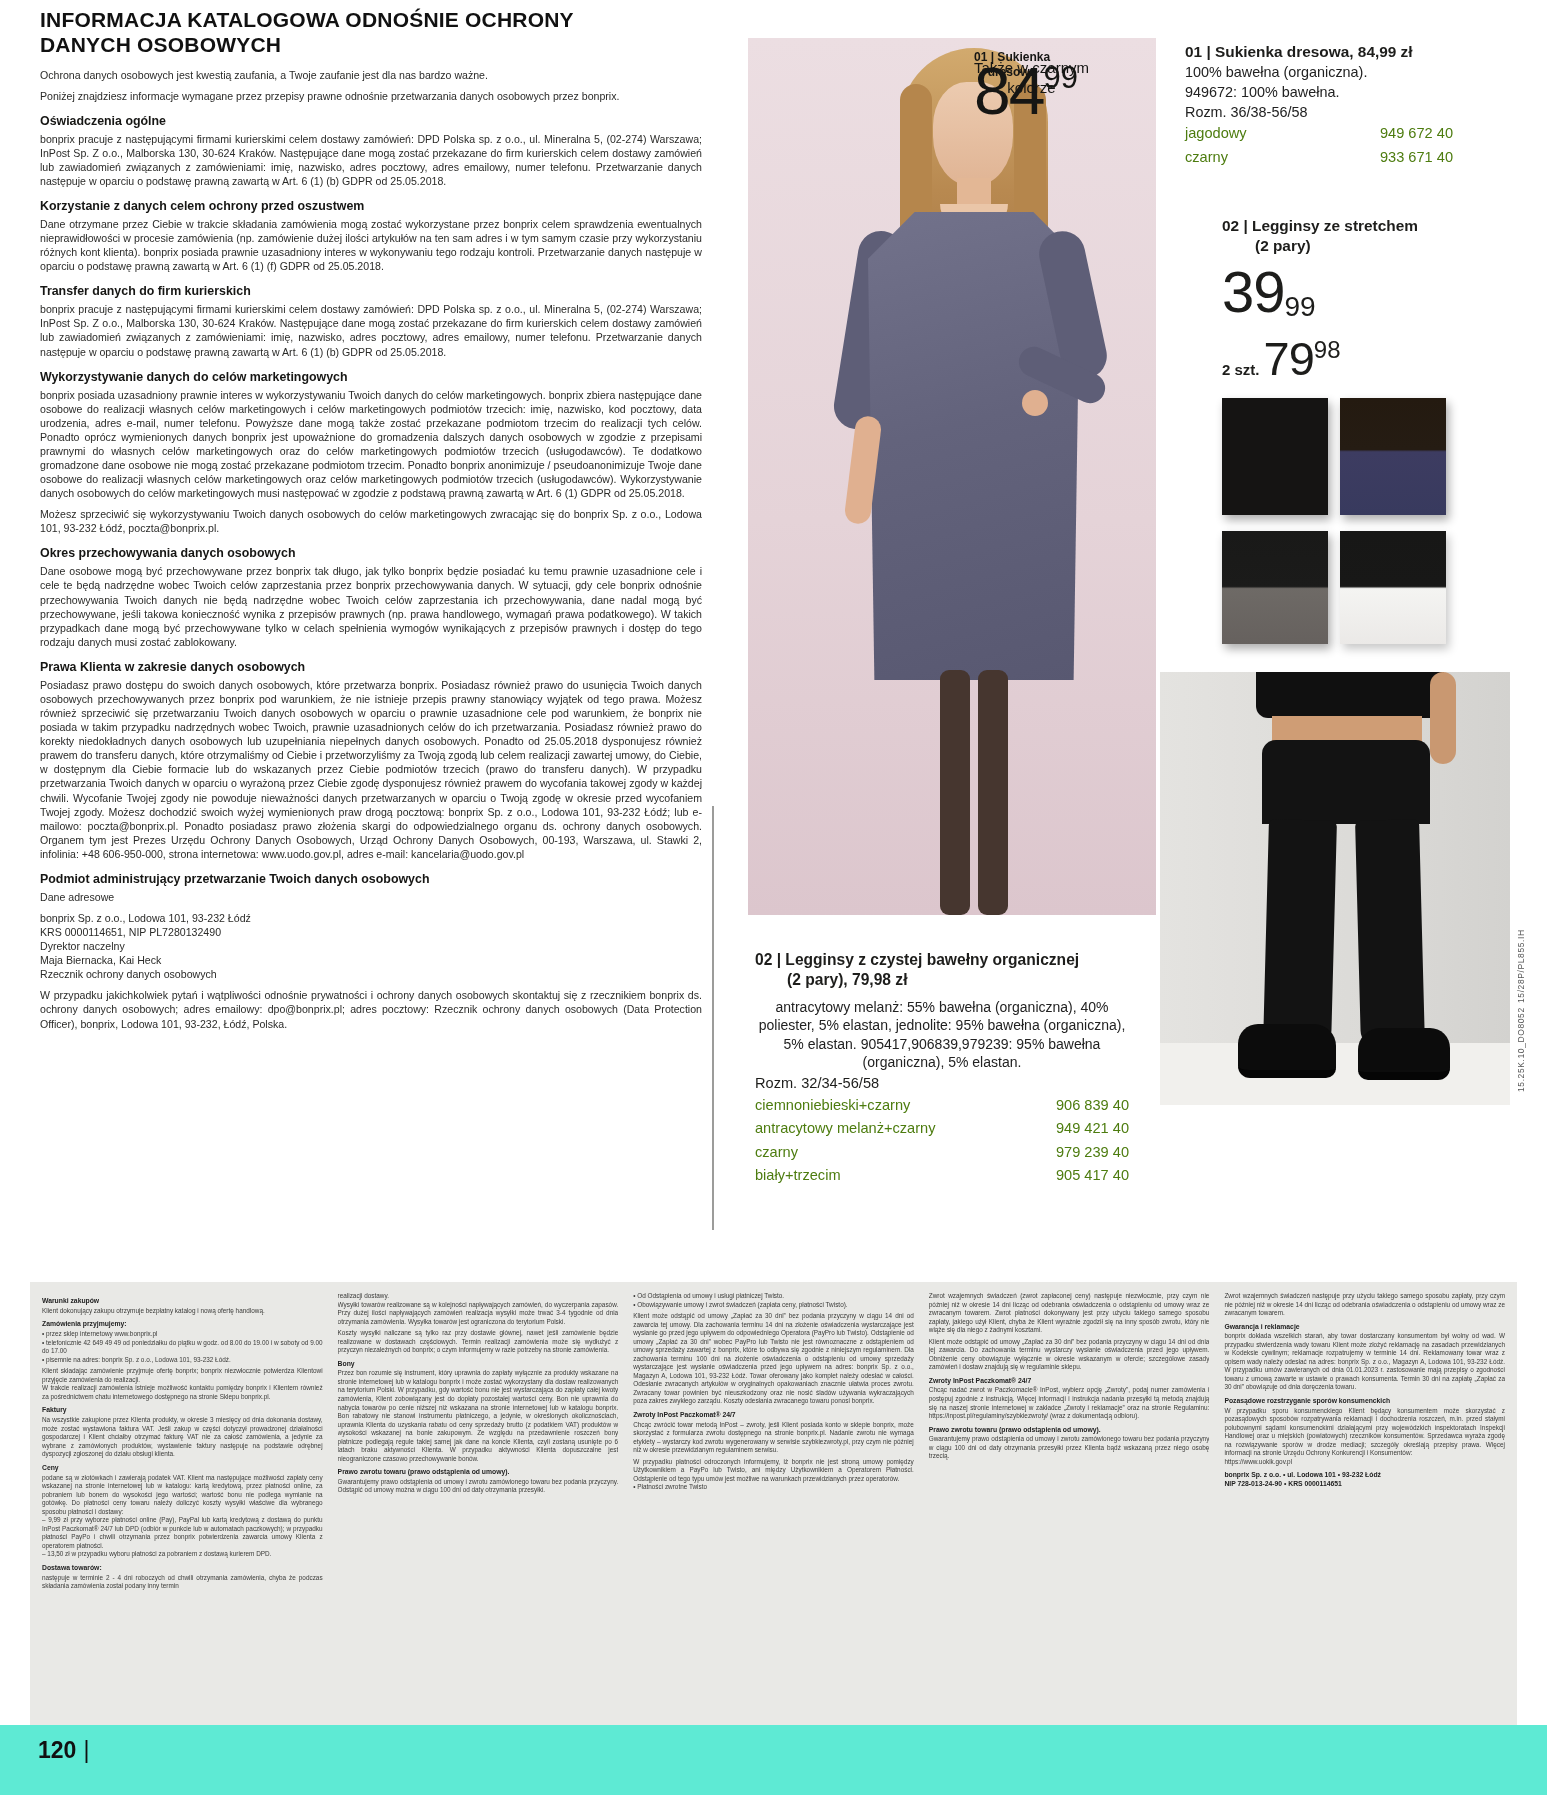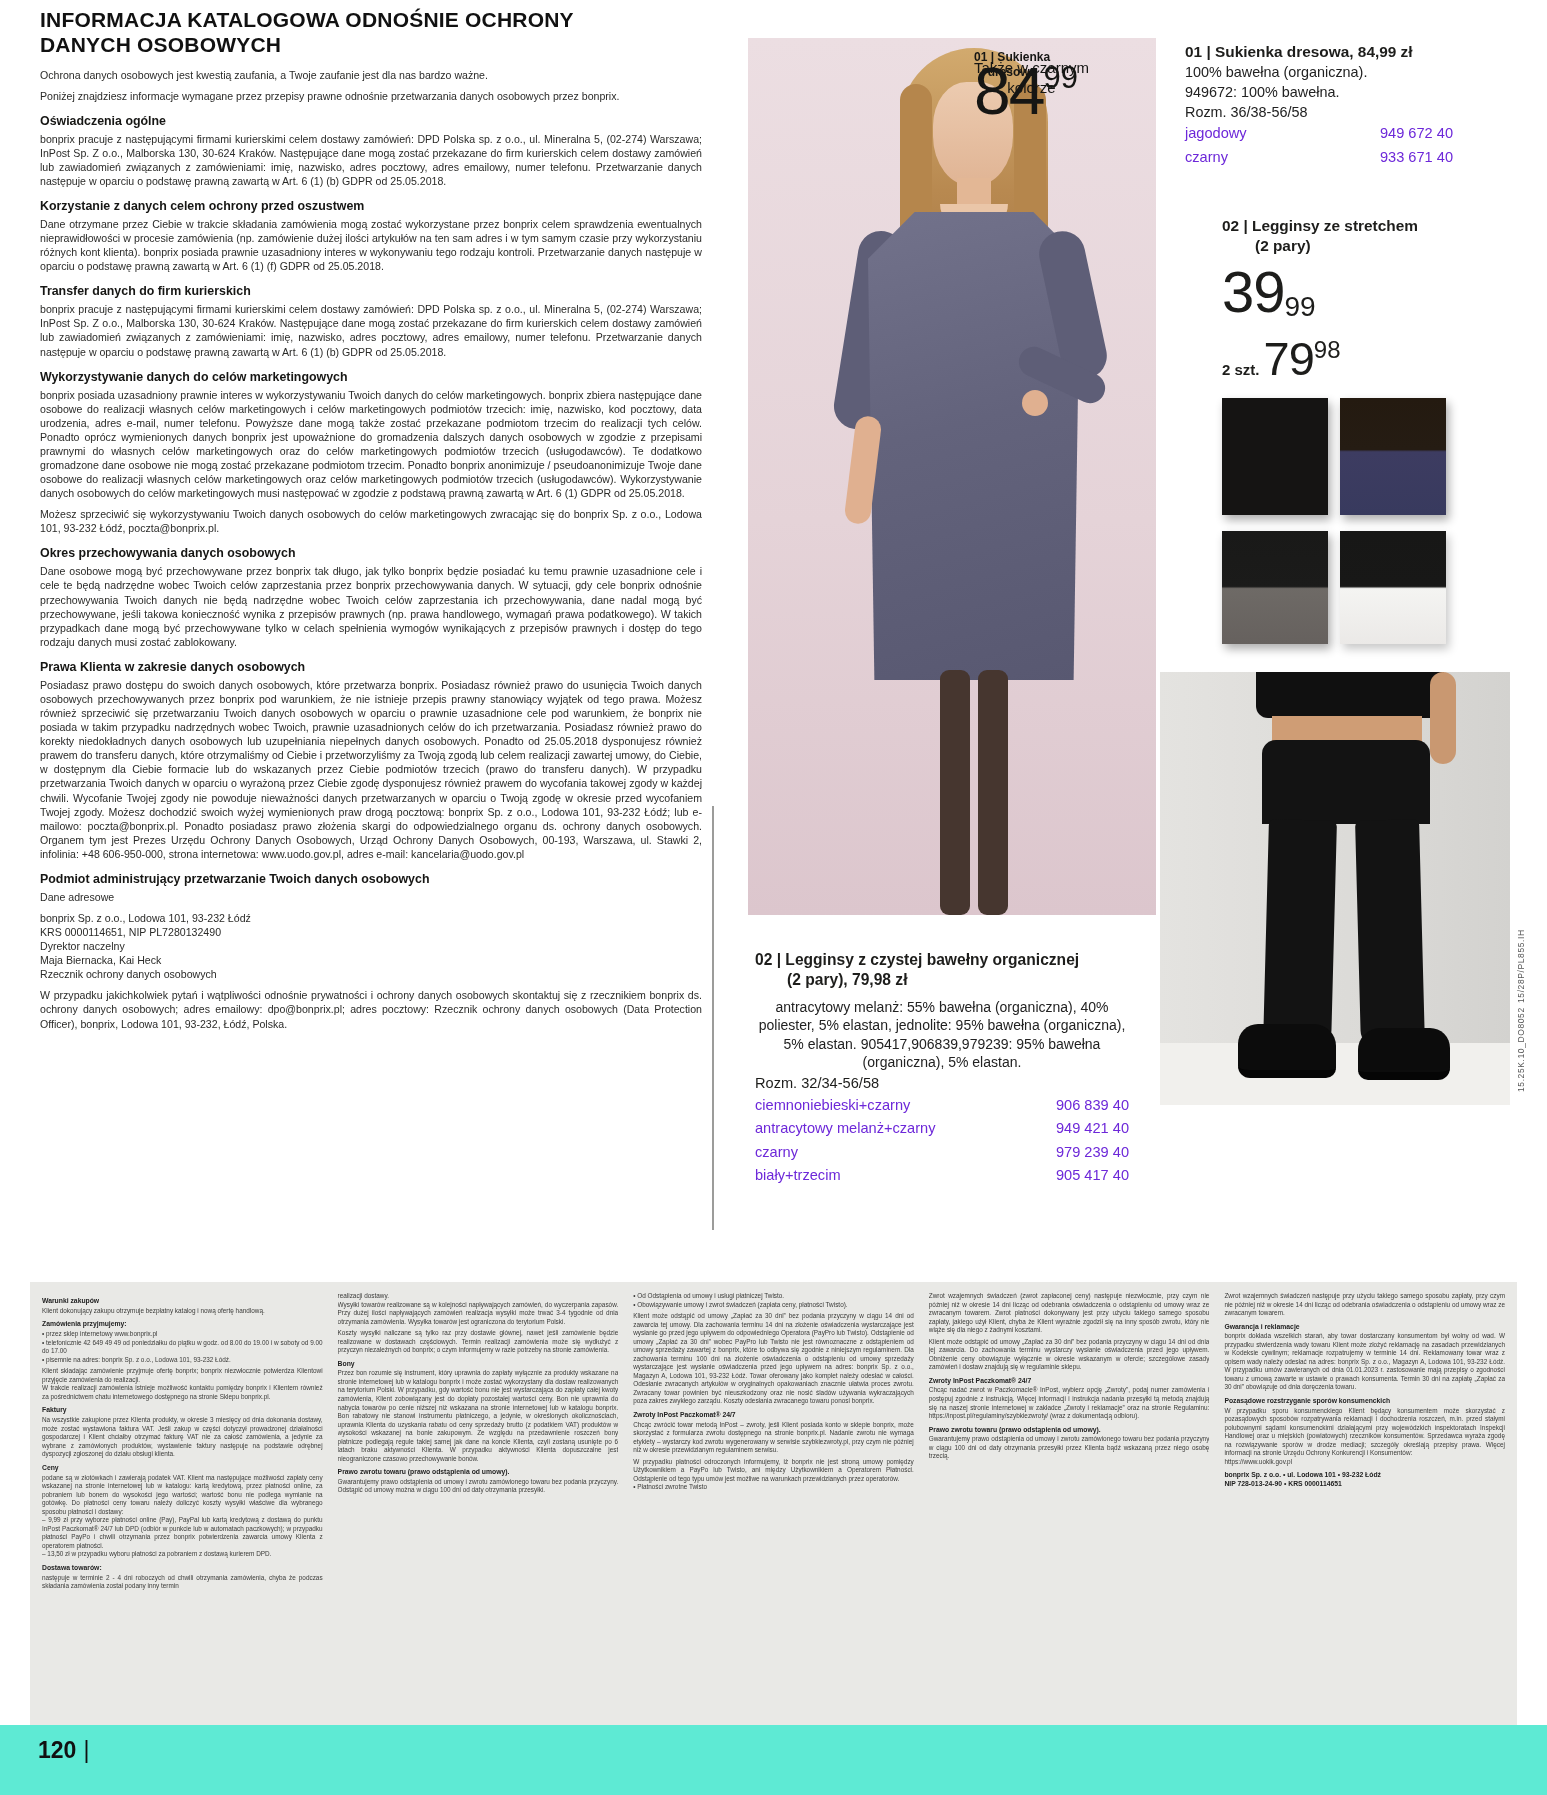--- a/index.html
+++ b/index.html
@@ -46,21 +46,21 @@
   .ov-price .pi{font-size:66px;font-weight:400;letter-spacing:-2px}
   .ov-price .pd{font-size:31px;font-weight:400;margin-top:4px}
   .ov-note{font-size:15px;margin-top:8px;line-height:1.3;white-space:pre-line}
 
   
   .p2d{position:absolute;left:755px;top:950px;width:374px}
   .p2d-title{font-weight:bold;font-size:15.6px;line-height:1.3;white-space:pre-line;
        padding-left:32px;text-indent:-32px}
   .p2d-body{font-size:14px;line-height:1.33;margin-top:7px;color:#222;text-align:center}
   .p2d-size{font-size:14.6px;margin-top:3px}
-  .crow{display:flex;justify-content:space-between;font-size:14.6px;line-height:1.6;color:#6d28d9}
+  .crow{display:flex;justify-content:space-between;font-size:14.6px;line-height:1.6;color:#4d7c0f}
   .p2d .crows{margin-top:3px}
 
   
   .prod1{position:absolute;left:1185px;top:42px;width:268px}
   .r-title{font-weight:bold;font-size:15.4px;line-height:1.3}
   .r-line{font-size:14.4px;line-height:1.4;color:#222}
   .prod2r{position:absolute;left:1222px;top:216px;width:240px}
   .p2r-title{font-weight:bold;font-size:15.4px;line-height:1.28;white-space:pre-line;
        padding-left:33px;text-indent:-33px}
   .bigprice{display:flex;align-items:flex-end;line-height:1;margin-top:8px}

